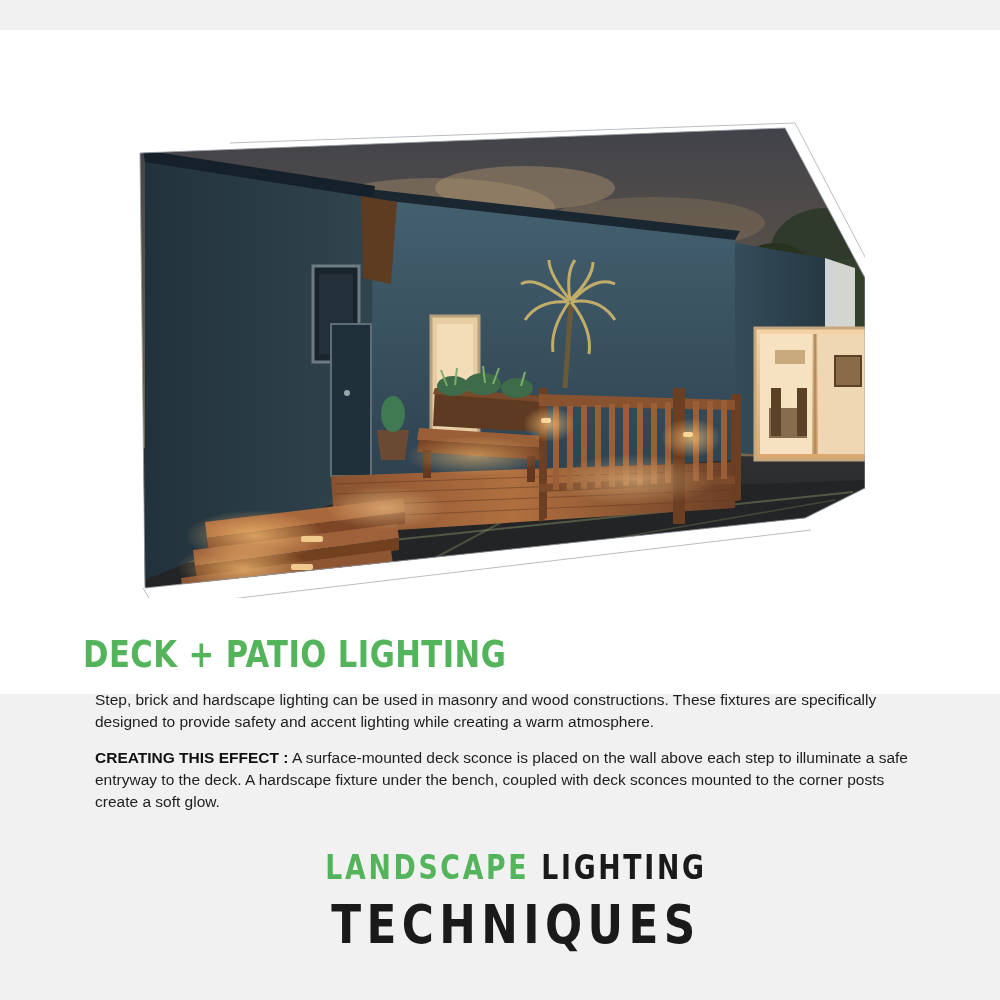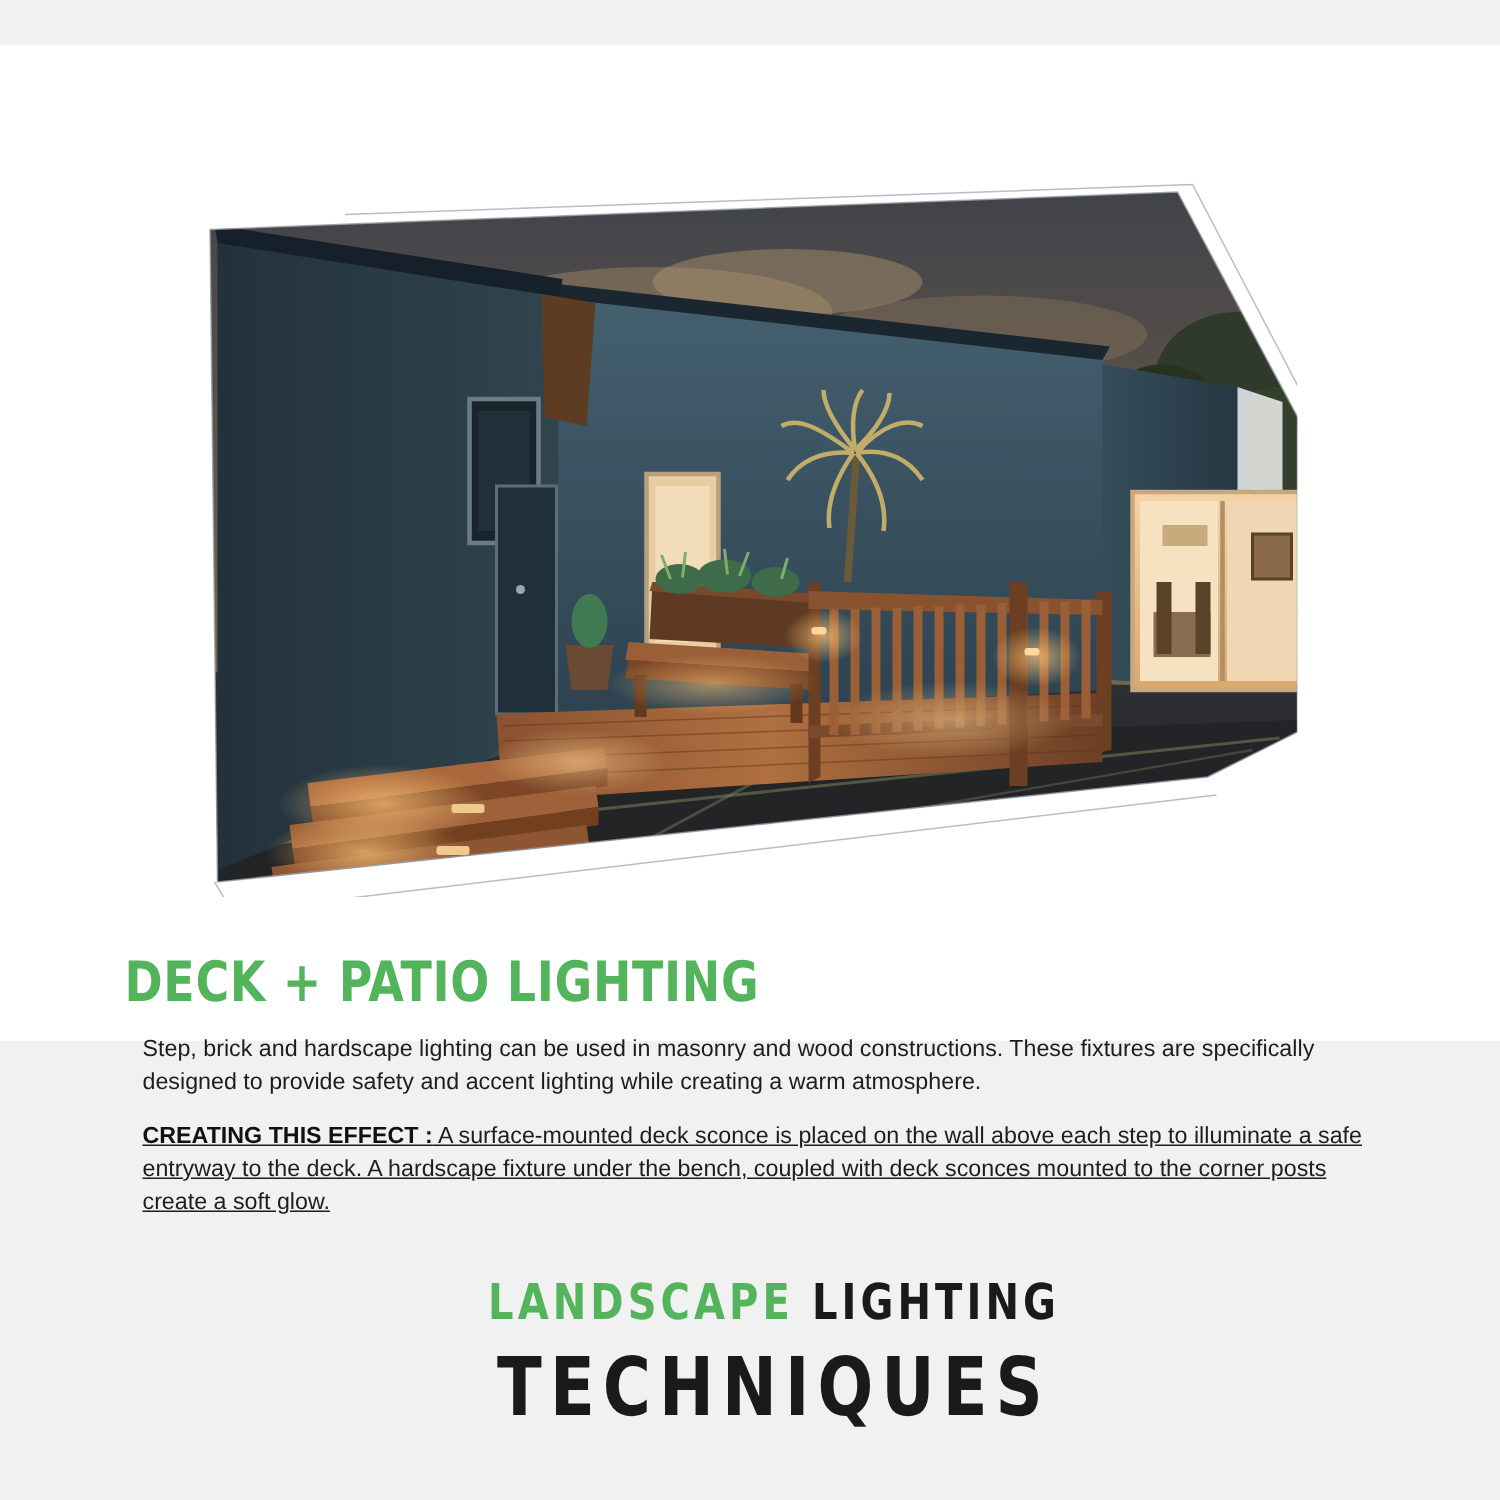--- a/index.html
+++ b/index.html
@@ -65,21 +65,21 @@
     transform: scaleX(0.92);
     transform-origin: left center;
   }
   .para {
     margin: 0 0 14px 12px;
     font-size: 15.5px;
     line-height: 22px;
     color: #1d1d1d;
     max-width: 830px;
   }
-  .para.second { max-width: 840px; text-decoration: underline; }
+  .para.second { max-width: 840px; }
   .lead {
     font-weight: 700;
     color: #111111;
   }
 
   
   .footer {
     position: absolute;
     left: 16px;
     top: 810px;

